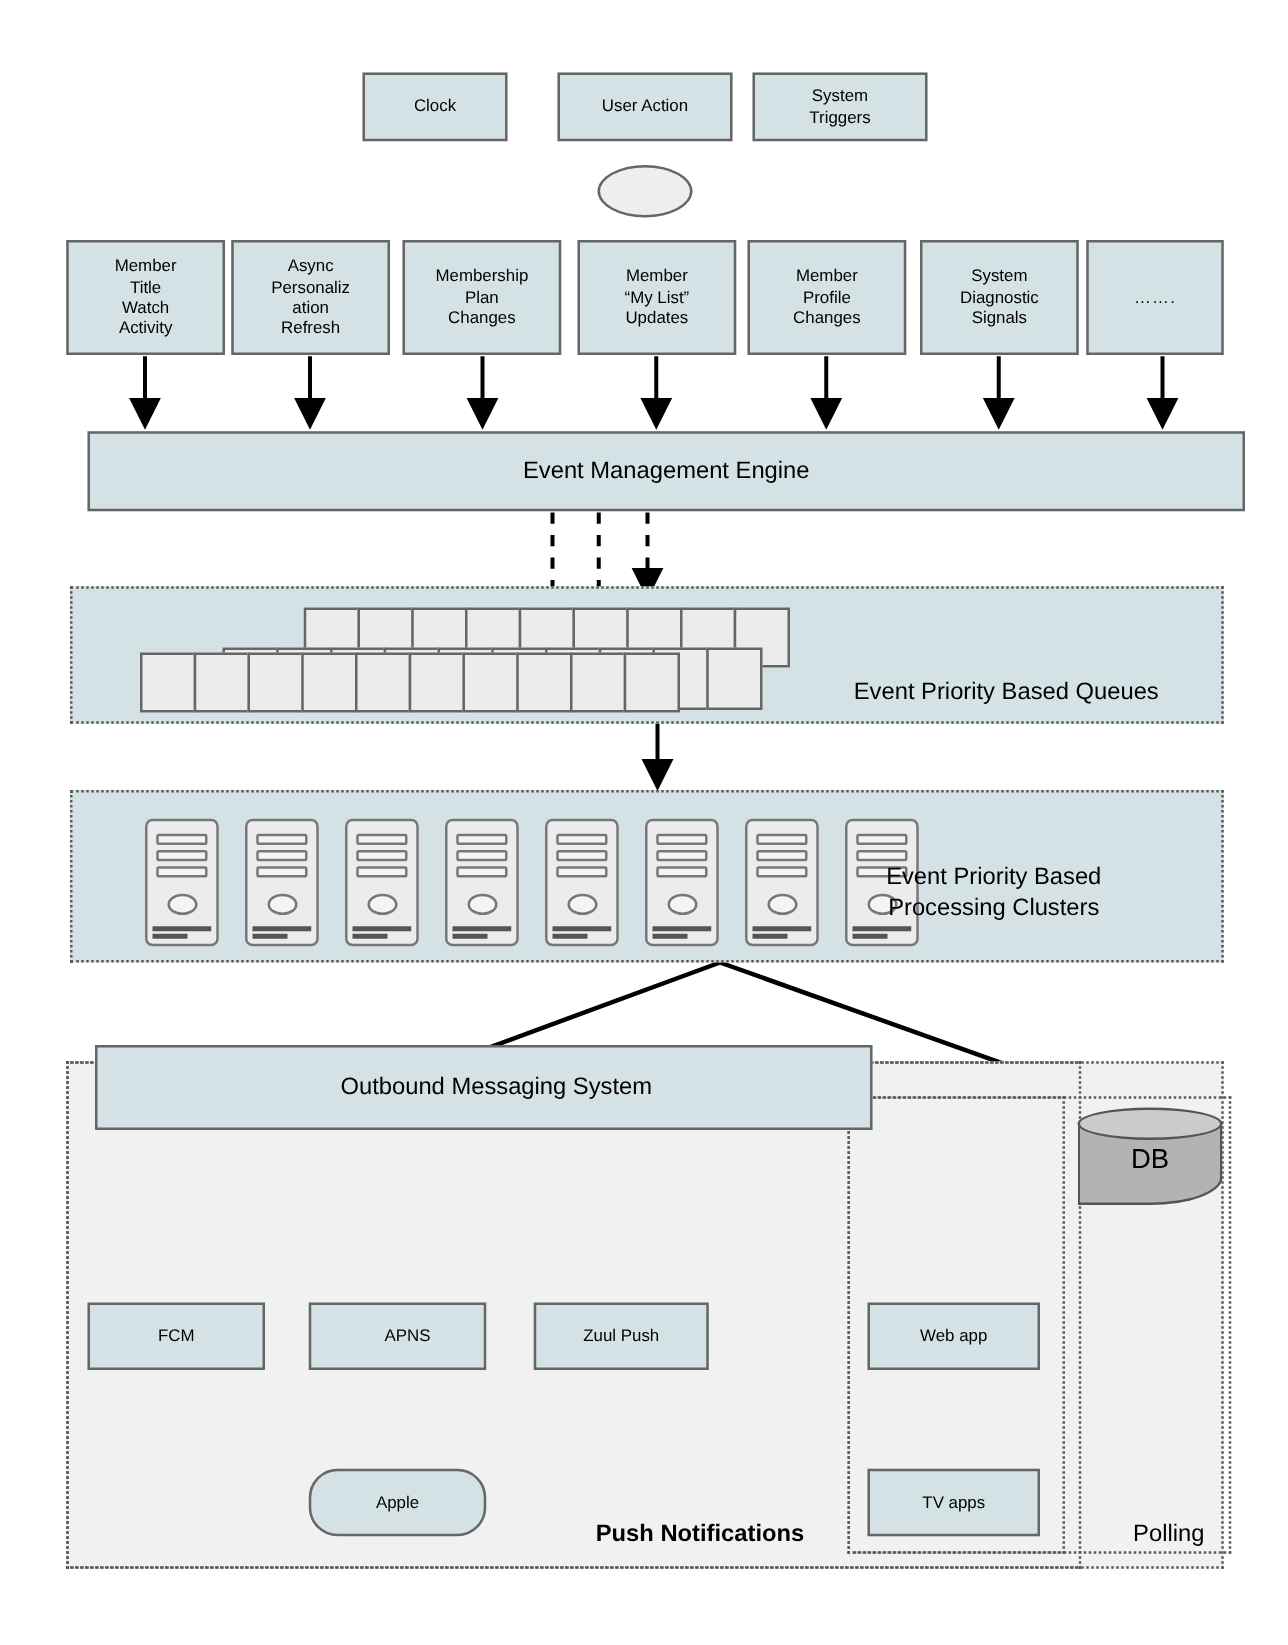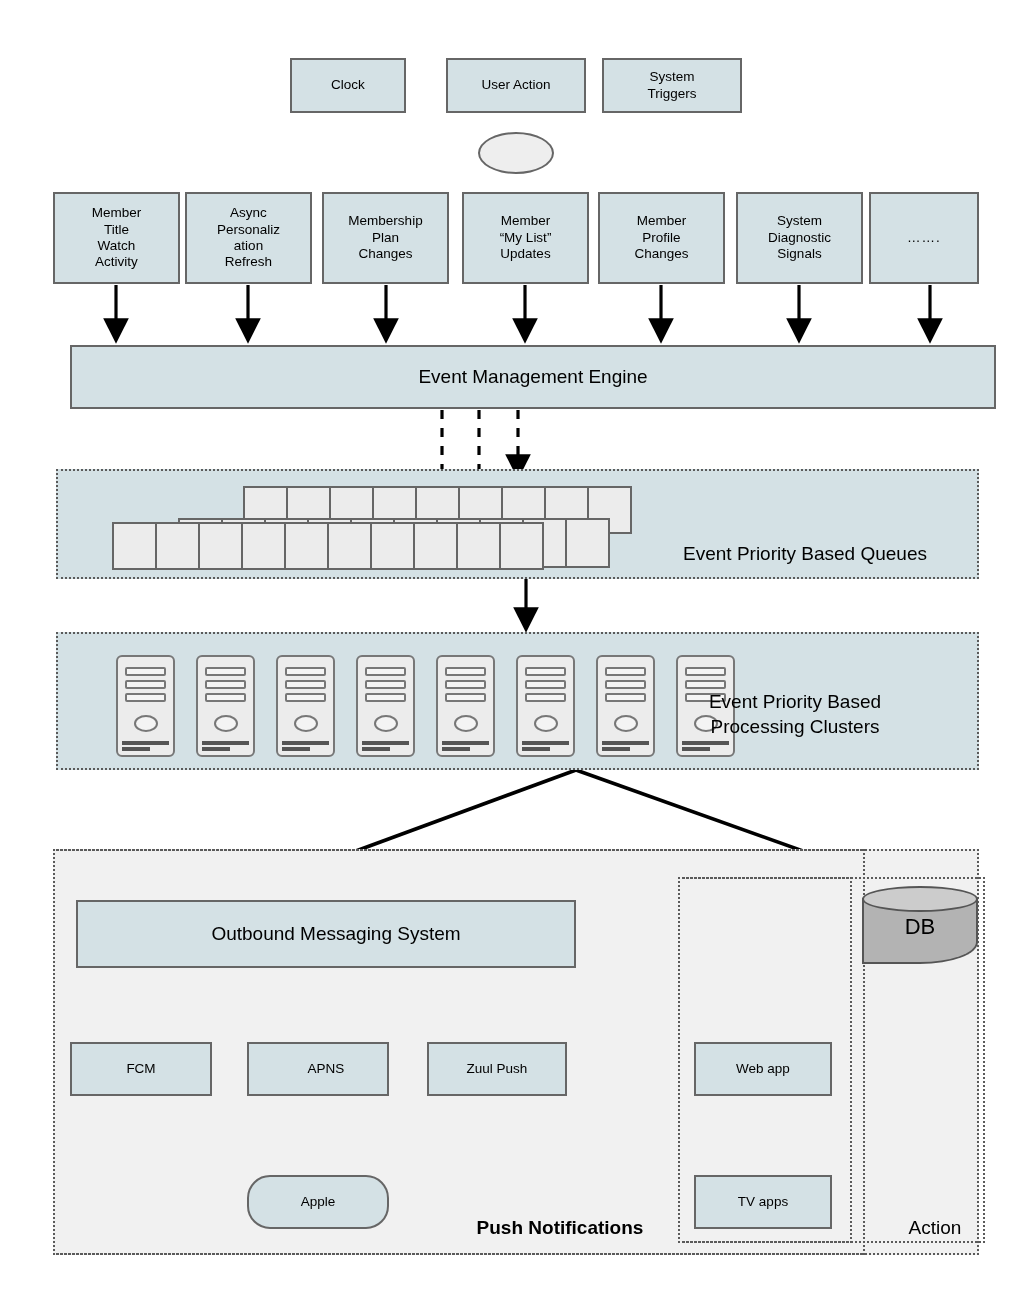--- a/index.html
+++ b/index.html
@@ -263,33 +263,33 @@
 Processing Clusters</div>
 
   <div class="zone gray" style="left:53px;top:849px;width:926px;height:406px;"></div>
 
   <div class="zone clear" style="left:53px;top:849px;width:812px;height:406px;"></div>
 
   <div class="zone clear" style="left:678px;top:877px;width:307px;height:366px;"></div>
 
   <div class="zone clear" style="left:678px;top:877px;width:174px;height:366px;"></div>
 
-  <div class="node big" style="left:76px;top:900px;width:500px;height:68px;padding-left:20px;">Outbound Messaging System</div>
+  <div class="node big" style="left:76px;top:836px;width:622px;height:68px;padding-left:20px;">Outbound Messaging System</div>
 
   <div class="node" style="left:70px;top:1042px;width:142px;height:54px;">FCM</div>
   <div class="node" style="left:247px;top:1042px;width:142px;height:54px;padding-left:16px;">APNS</div>
   <div class="node" style="left:427px;top:1042px;width:140px;height:54px;">Zuul Push</div>
 
   <div class="node" style="left:247px;top:1175px;width:142px;height:54px;border-radius:23px;">Apple</div>
 
   <div class="node" style="left:694px;top:1042px;width:138px;height:54px;">Web app</div>
   <div class="node" style="left:694px;top:1175px;width:138px;height:54px;">TV apps</div>
 
   <div class="db" style="left:862px;top:886px;width:116px;height:78px;">
     <div class="body"></div>
     <div class="top"></div>
     <div class="lbl">DB</div>
   </div>
 
   <div class="zlabel" style="left:440px;top:1216px;width:240px;font-weight:bold;">Push Notifications</div>
-  <div class="zlabel" style="left:880px;top:1216px;width:110px;">Action</div>
+  <div class="zlabel" style="left:880px;top:1216px;width:110px;">Polling</div>
 
 </div>
 
 </body></html>

